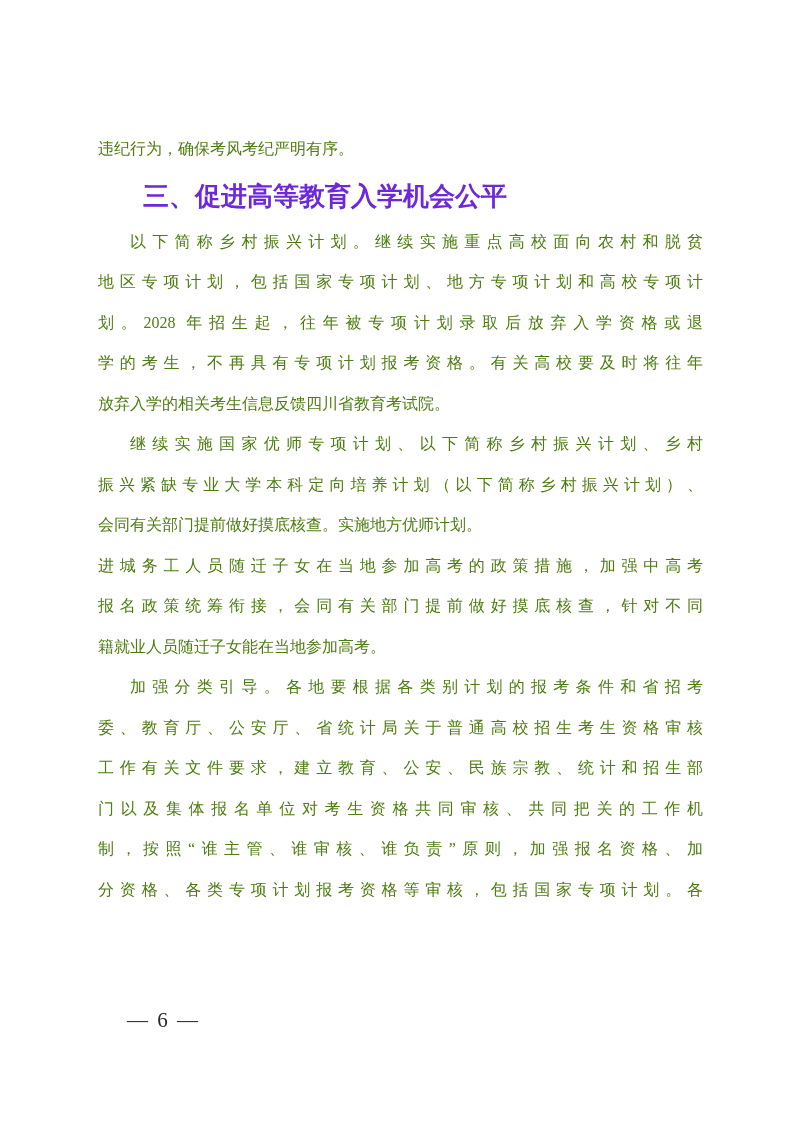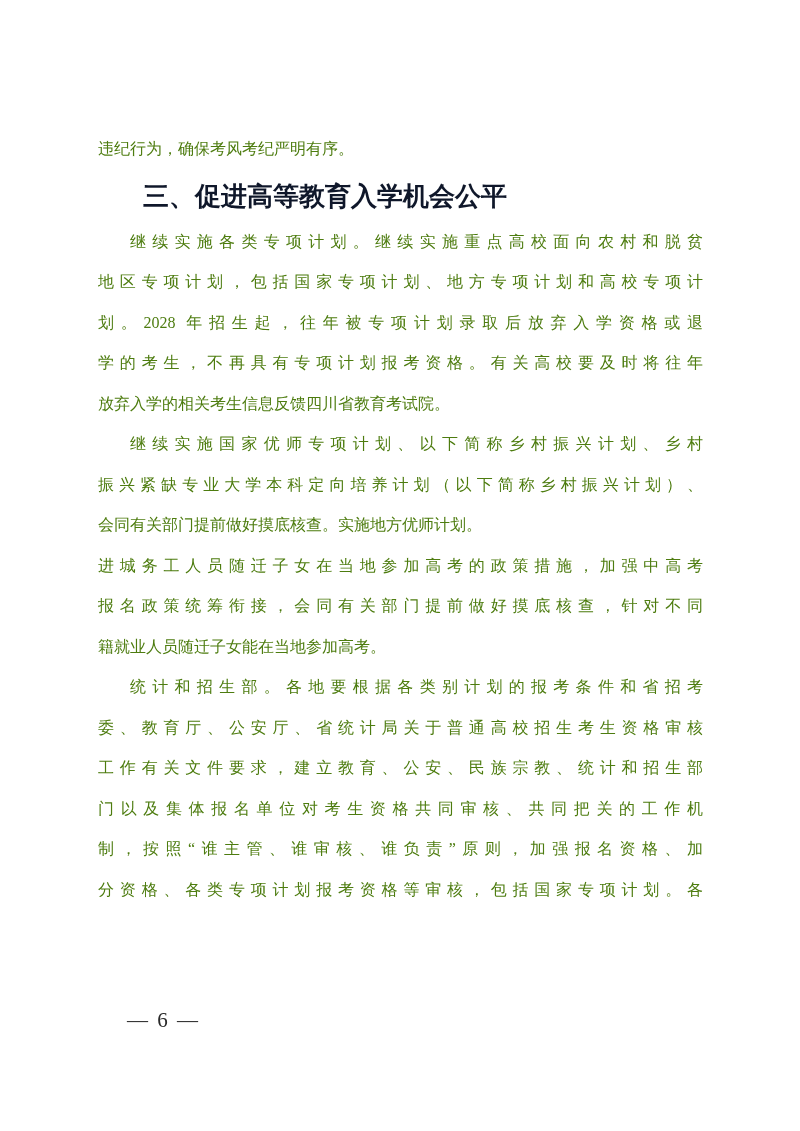--- a/index.html
+++ b/index.html
@@ -40,51 +40,51 @@
   }
   .line.heading {
     font-family: "Liberation Sans", "DejaVu Sans", sans-serif;
     font-weight: 700;
     font-size: 26px;
     height: 52px;
     line-height: 52px;
     text-align: right;
     text-align-last: left;
     text-indent: 45px;
-    color: #0f172a;
+    color: #6d28d9;
   }
   .page-number {
     position: absolute;
     left: 127px;
     top: 1008px;
     font-size: 21px;
     letter-spacing: 2px;
     color: #2a2a2a;
     font-family: "Liberation Serif", "DejaVu Serif", serif;
   }
 </style>
 </head>
 <body>
 
 <div class="page">
   <main class="content">
       <div class="line end">违纪行为，确保考风考纪严明有序。</div>
       <div class="line heading">三、促进高等教育入学机会公平</div>
-      <div class="line indent">继续实施各类专项计划。继续实施重点高校面向农村和脱贫</div>
+      <div class="line indent">以下简称乡村振兴计划。继续实施重点高校面向农村和脱贫</div>
       <div class="line">地区专项计划，包括国家专项计划、地方专项计划和高校专项计</div>
       <div class="line">划。2028 年招生起，往年被专项计划录取后放弃入学资格或退</div>
       <div class="line">学的考生，不再具有专项计划报考资格。有关高校要及时将往年</div>
       <div class="line end">放弃入学的相关考生信息反馈四川省教育考试院。</div>
       <div class="line indent">继续实施国家优师专项计划、以下简称乡村振兴计划、乡村</div>
       <div class="line">振兴紧缺专业大学本科定向培养计划（以下简称乡村振兴计划）、</div>
       <div class="line end">会同有关部门提前做好摸底核查。实施地方优师计划。</div>
       <div class="line">进城务工人员随迁子女在当地参加高考的政策措施，加强中高考</div>
       <div class="line">报名政策统筹衔接，会同有关部门提前做好摸底核查，针对不同</div>
       <div class="line end">籍就业人员随迁子女能在当地参加高考。</div>
-      <div class="line indent">统计和招生部。各地要根据各类别计划的报考条件和省招考</div>
+      <div class="line indent">加强分类引导。各地要根据各类别计划的报考条件和省招考</div>
       <div class="line">委、教育厅、公安厅、省统计局关于普通高校招生考生资格审核</div>
       <div class="line">工作有关文件要求，建立教育、公安、民族宗教、统计和招生部</div>
       <div class="line">门以及集体报名单位对考生资格共同审核、共同把关的工作机</div>
       <div class="line">制，按照“谁主管、谁审核、谁负责”原则，加强报名资格、加</div>
       <div class="line">分资格、各类专项计划报考资格等审核，包括国家专项计划。各</div>
     </main>
   <div class="page-number">— 6 —</div>
 </div>
 
 </body></html>

